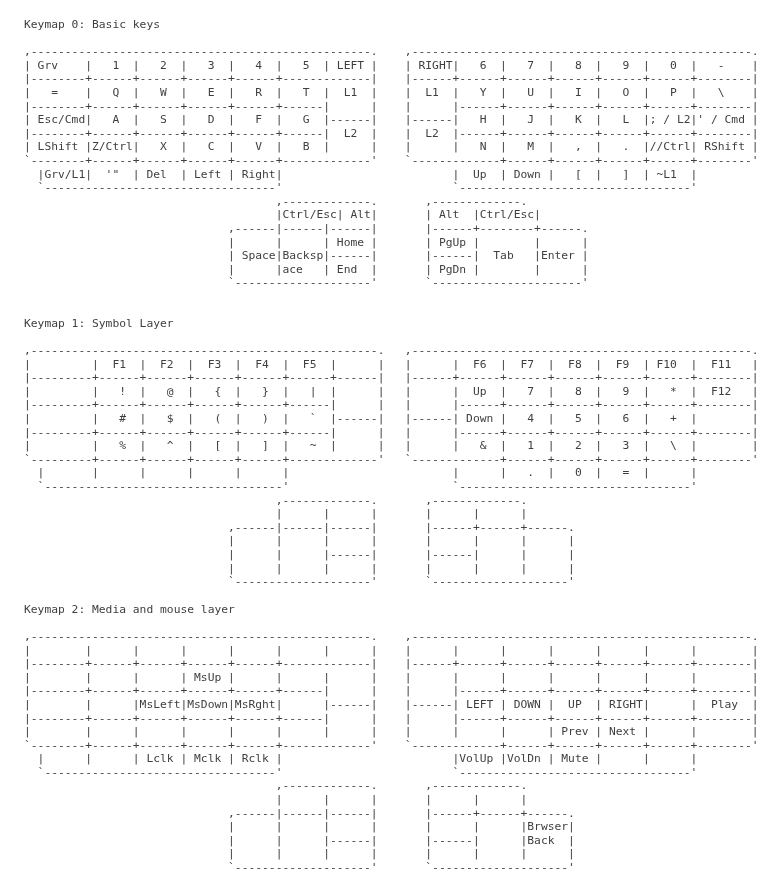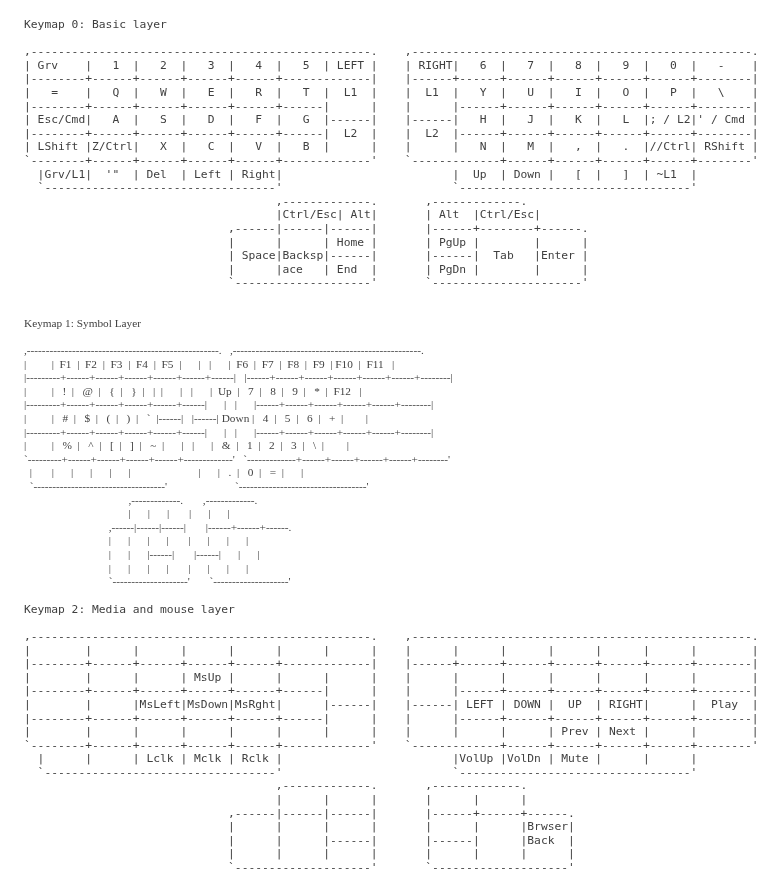--- a/index.html
+++ b/index.html
@@ -27,29 +27,29 @@
     font-size: inherit;
   }
   pre.keymap-art {
     margin: 0;
     font: inherit;
     white-space: pre;
     color: inherit;
   }
   section.keymap-section { margin: 0; }
   section.keymap-section.gap-large { margin-bottom: 27px; }
-  section.keymap-section.gap-small { margin-bottom: 14px; font-family: Liberation Serif, serif; }
+  section.keymap-section.gap-small { margin-bottom: 14px; }
 </style>
 </head>
 <body>
 
 <main class="doc">
 
   <section class="keymap-section gap-large">
-    <h2 class="keymap-title">Keymap 0: Basic layer</h2>
+    <h2 class="keymap-title">Keymap 0: Basic keys</h2>
     <pre class="keymap-art">,--------------------------------------------------.    ,--------------------------------------------------.
 | Grv    |   1  |   2  |   3  |   4  |   5  | LEFT |    | RIGHT|   6  |   7  |   8  |   9  |   0  |   -    |
 |--------+------+------+------+------+-------------|    |------+------+------+------+------+------+--------|
 |   =    |   Q  |   W  |   E  |   R  |   T  |  L1  |    |  L1  |   Y  |   U  |   I  |   O  |   P  |   \    |
 |--------+------+------+------+------+------|      |    |      |------+------+------+------+------+--------|
 | Esc/Cmd|   A  |   S  |   D  |   F  |   G  |------|    |------|   H  |   J  |   K  |   L  |; / L2|' / Cmd |
 |--------+------+------+------+------+------|  L2  |    |  L2  |------+------+------+------+------+--------|
 | LShift |Z/Ctrl|   X  |   C  |   V  |   B  |      |    |      |   N  |   M  |   ,  |   .  |//Ctrl| RShift |
 `--------+------+------+------+------+-------------'    `-------------+------+------+------+------+--------'
   |Grv/L1|  '"  | Del  | Left | Right|                         |  Up  | Down |   [  |   ]  | ~L1  |

